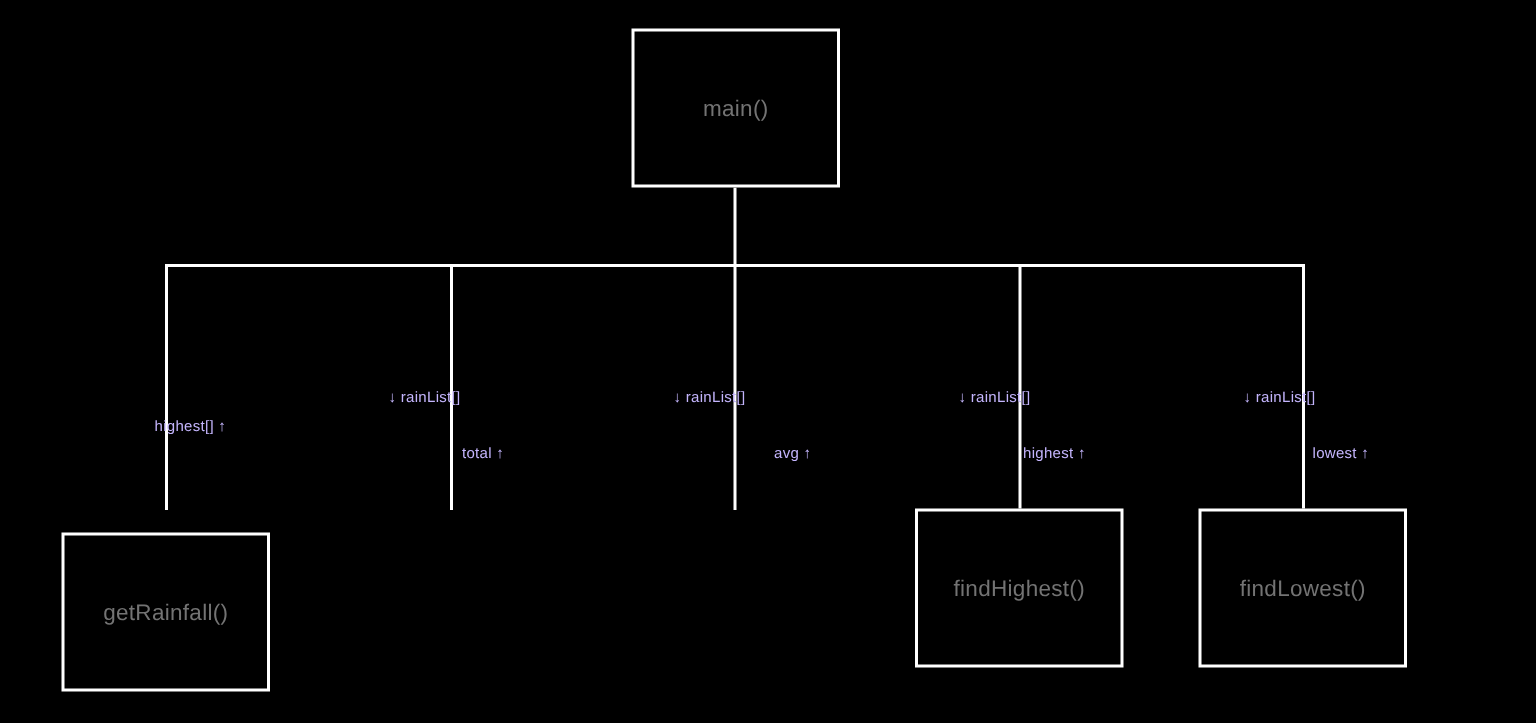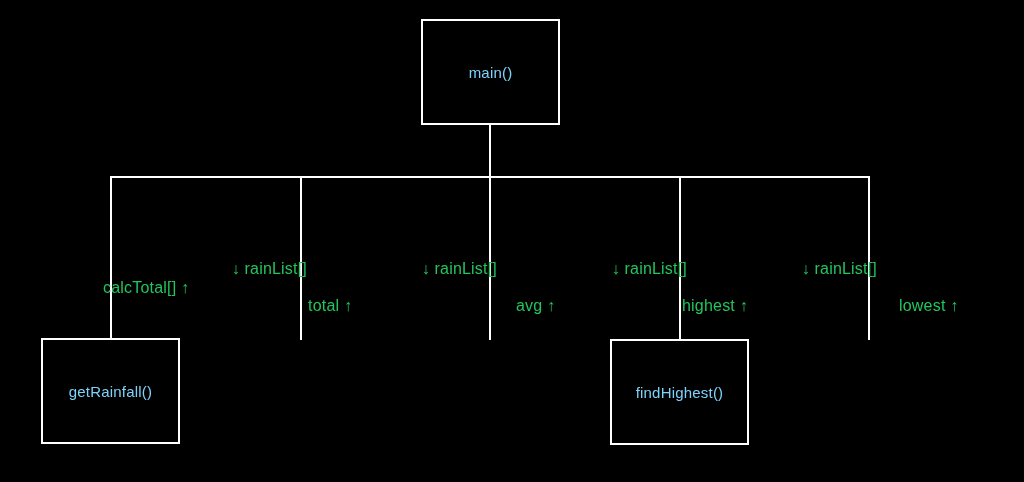--- a/index.html
+++ b/index.html
@@ -17,36 +17,36 @@
     height: 106px;
     border: 2px solid #ffffff;
     background: #000000;
     box-sizing: border-box;
     display: flex;
     align-items: center;
     justify-content: center;
     z-index: 2;
   }
   .box span {
-    color: #7dd3fc;
+    color: #737373;
     font-size: 15px;
     letter-spacing: 0.2px;
     white-space: nowrap;
   }
   .line {
     position: absolute;
     background: #ffffff;
     z-index: 1;
   }
   .vline { width: 1.5px; }
   .hline { height: 1.5px; }
   .flow-label {
     position: absolute;
-    color: #22c55e;
-    font-size: 16px;
+    color: #c4b5fd;
+    font-size: 10px;
     white-space: nowrap;
     z-index: 3;
     letter-spacing: 0.2px;
   }
   .in-label { text-align: right; }
 </style>
 </head>
 <body>
 
 <div id="canvas">
@@ -56,34 +56,37 @@
   </div>
 
   <div class="line vline" style="left:489px; top:125px; height:52px;"></div>
   <div class="line hline" style="left:110px; top:176px; width:759px;"></div>
   <div class="line vline" style="left:110px; top:176px; height:164px;"></div>
   <div class="line vline" style="left:300px; top:176px; height:164px;"></div>
   <div class="line vline" style="left:489px; top:176px; height:164px;"></div>
   <div class="line vline" style="left:679px; top:176px; height:164px;"></div>
   <div class="line vline" style="left:868px; top:176px; height:164px;"></div>
 
-  <div class="flow-label" style="left:103px; top:279px;">calcTotal[] ↑</div>
+  <div class="flow-label" style="left:103px; top:279px;">highest[] ↑</div>
 
   <div class="flow-label in-label" style="right:717px; top:260px;">↓ rainList[]</div>
   <div class="flow-label" style="left:308px; top:297px;">total ↑</div>
 
   <div class="flow-label in-label" style="right:527px; top:260px;">↓ rainList[]</div>
   <div class="flow-label" style="left:516px; top:297px;">avg ↑</div>
 
   <div class="flow-label in-label" style="right:337px; top:260px;">↓ rainList[]</div>
   <div class="flow-label" style="left:682px; top:297px;">highest ↑</div>
 
   <div class="flow-label in-label" style="right:147px; top:260px;">↓ rainList[]</div>
-  <div class="flow-label" style="left:875px; top:297px;margin-left:24px;">lowest ↑</div>
+  <div class="flow-label" style="left:875px; top:297px;">lowest ↑</div>
 
-  <div class="box" style="left:41px; top:338px;justify-content:center;">
+  <div class="box" style="left:41px; top:355px;justify-content:center;">
     <span>getRainfall()</span>
   </div>
   <div class="box" style="left:610px; top:339px;text-align:center;">
     <span>findHighest()</span>
   </div>
+  <div class="box" style="left:799px; top:339px;">
+    <span>findLowest()</span>
+  </div>
 
 </div>
 
 </body></html>

